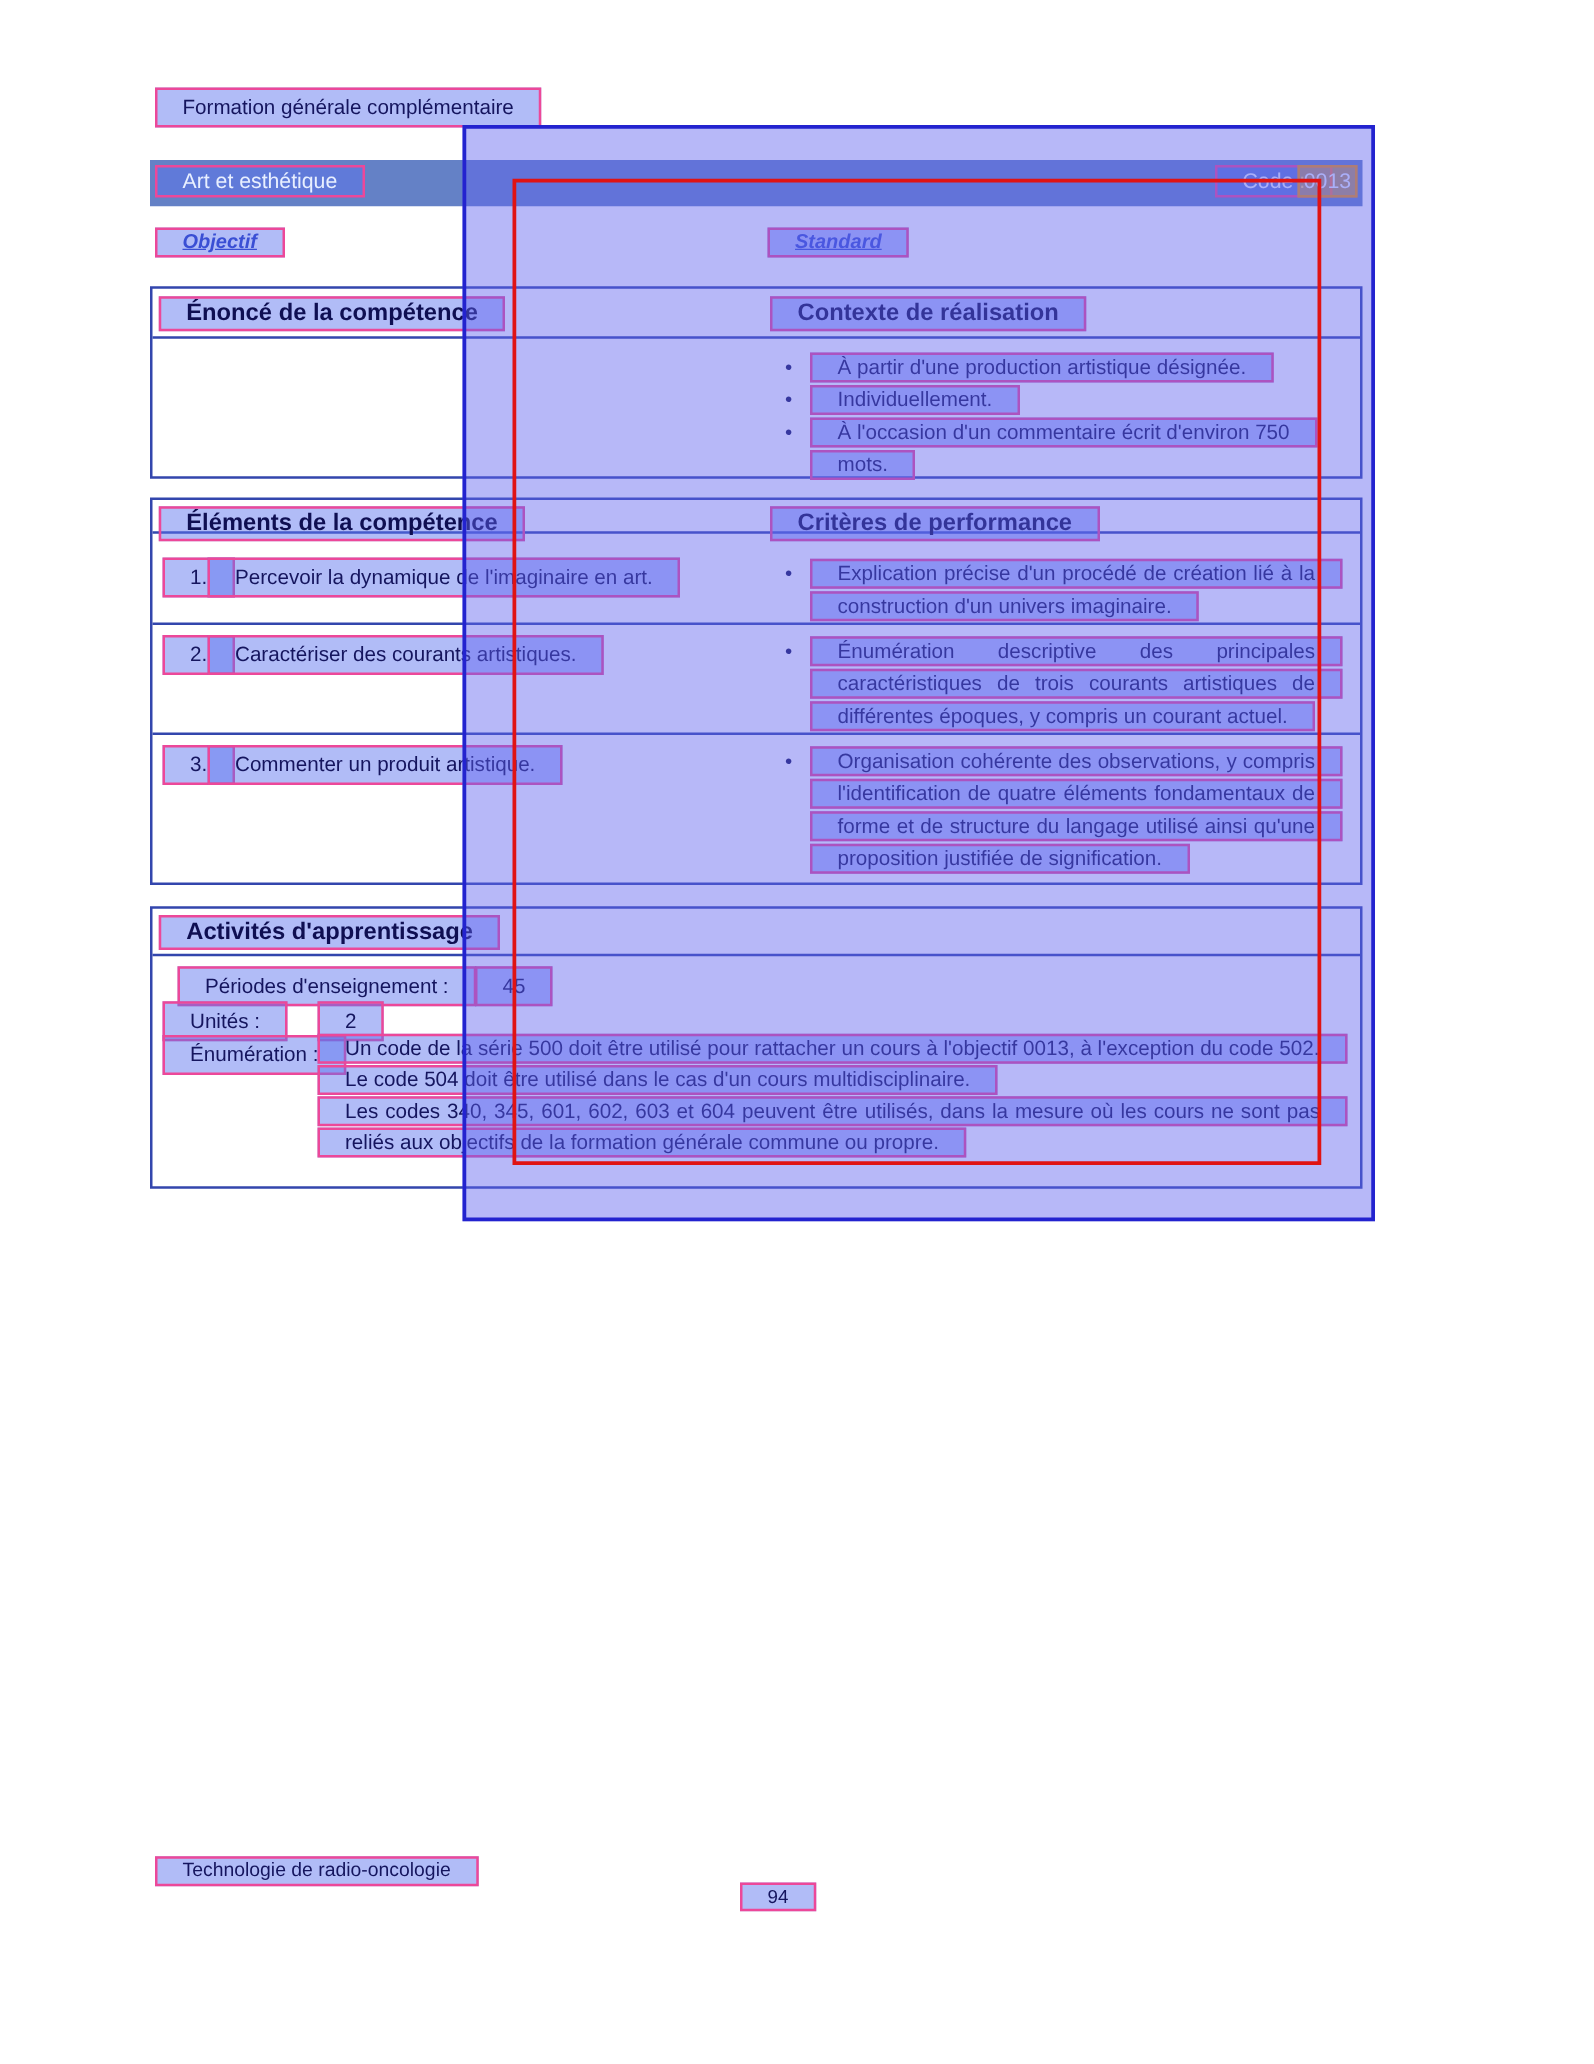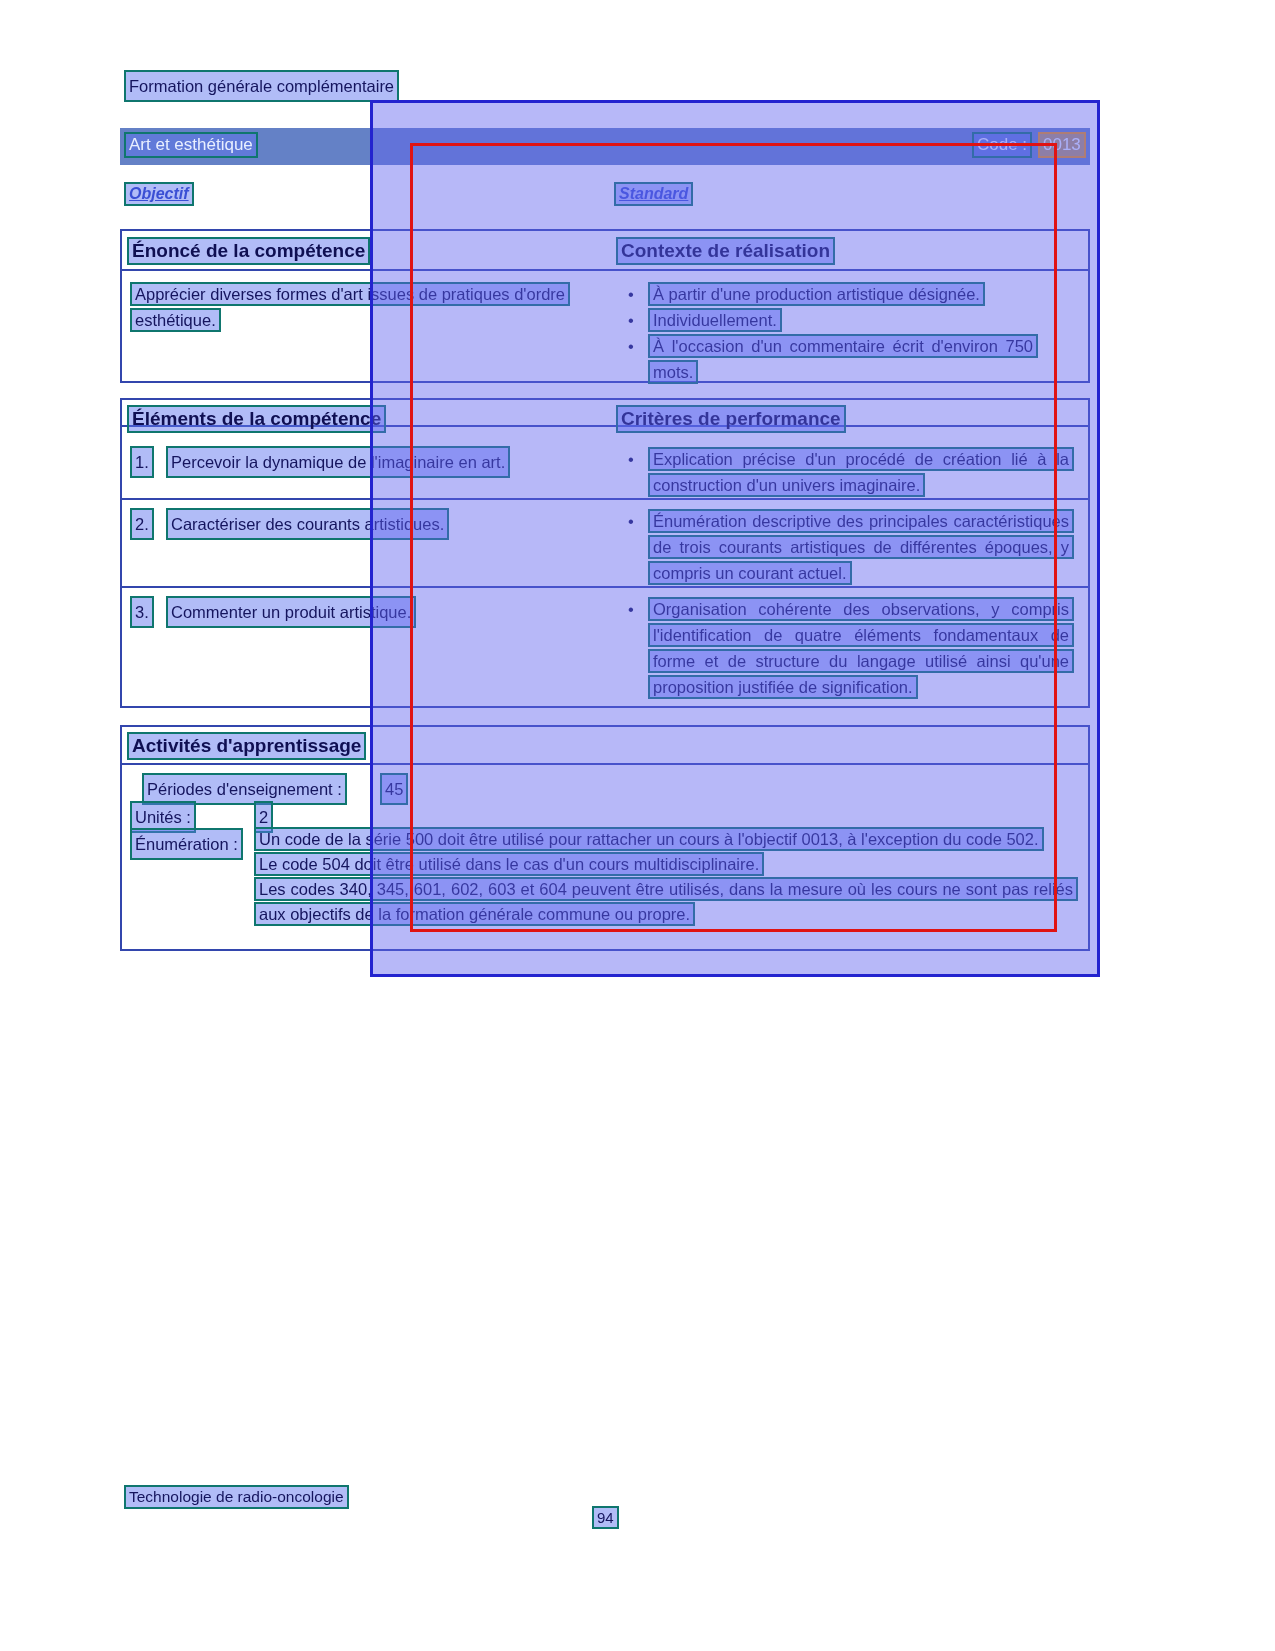--- a/index.html
+++ b/index.html
@@ -11,22 +11,22 @@
     background: #ffffff;
     font-family: "Liberation Sans", "DejaVu Sans", sans-serif;
     color: #15155e;
     overflow: hidden;
   }
   .abs { position:absolute; }
 
   
   .hl {
     background: rgba(92,114,238,0.48);
-    border: 2px solid #0f766e;
-    padding: 1px 3px;
+    border: 2px solid #ec4899;
+    padding: 1px 20px;
     -webkit-box-decoration-break: clone;
     box-decoration-break: clone;
   }
   .hl-orange {
     background: rgba(243,166,35,0.55);
     border: 2px solid #ef9413;
     padding: 1px 3px;
   }
 
   .body-text { font-size: 16.5px; line-height: 26px; color:#15155e; }
@@ -68,23 +68,20 @@
     <span class="abs hl-orange band-text" style="left:918px; top:4px; white-space:nowrap;">0013</span>
   </div>
 
   <span class="abs hl obj-std" style="left:124px; top:182px; white-space:nowrap;">Objectif</span>
   <span class="abs hl obj-std" style="left:614px; top:182px; white-space:nowrap;">Standard</span>
 
   <div class="tbl" style="left:120px; top:229px; width:970px; height:154px;">
     <div class="tbl-hrow" style="height:40px;">
       <span class="hl th" style="left:5px; top:6px;">Énoncé de la compétence</span>
       <span class="hl th" style="left:494px; top:6px;">Contexte de réalisation</span>
-    </div>
-    <div class="abs" style="left:8px; top:50px; width:470px;">
-      <span class="hl body-text">Apprécier diverses formes d'art issues de pratiques d'ordre esthétique.</span>
     </div>
     <ul class="bullets" style="left:500px; top:50px; width:416px;">
       <li>
         <span class="hl body-text">À partir d'une production artistique désignée.</span>
       </li>
       <li>
         <span class="hl body-text">Individuellement.</span>
       </li>
       <li>
         <span class="hl body-text">À l'occasion d'un commentaire écrit d'environ 750 mots.</span>

